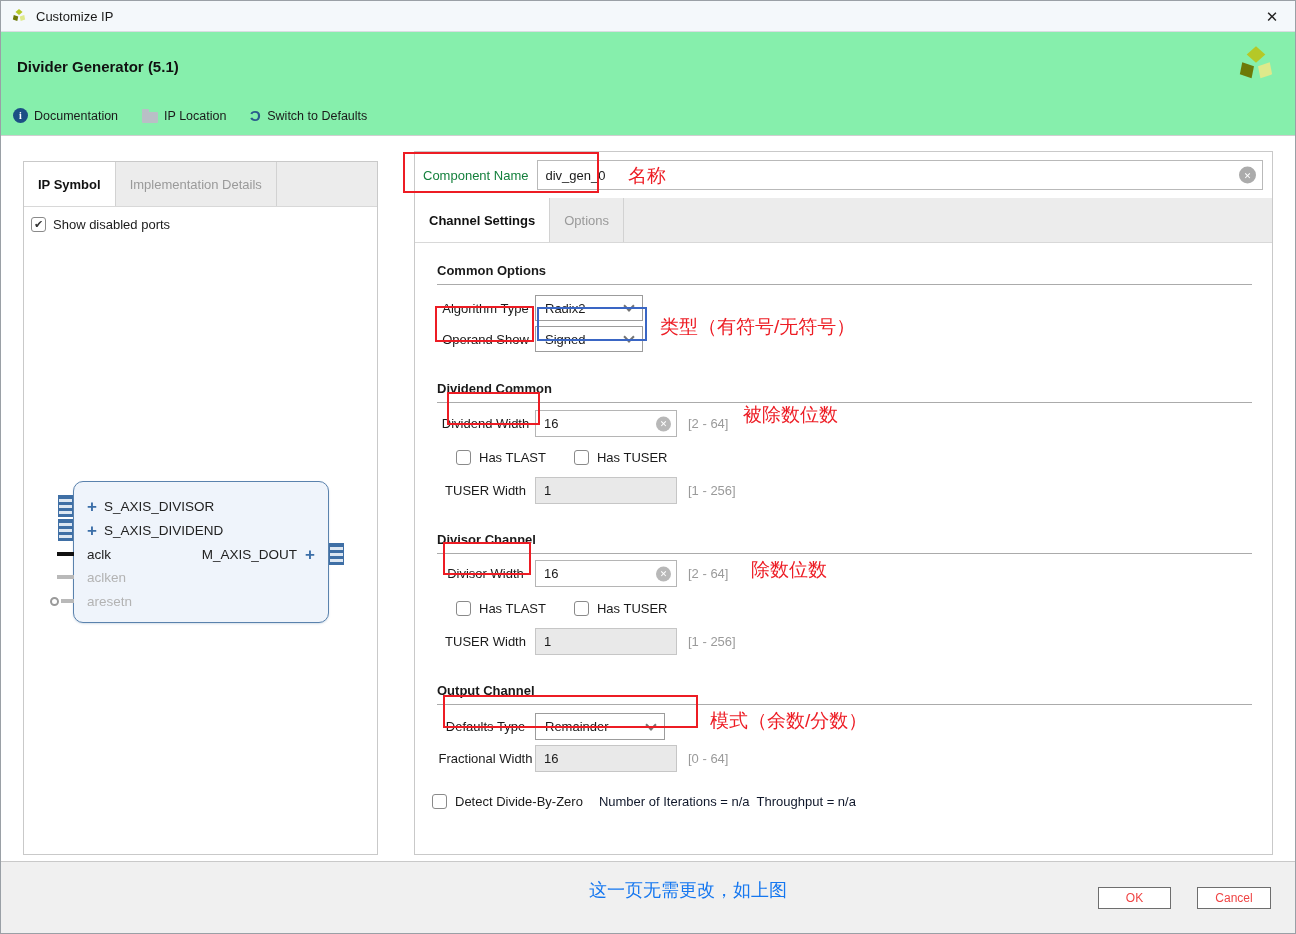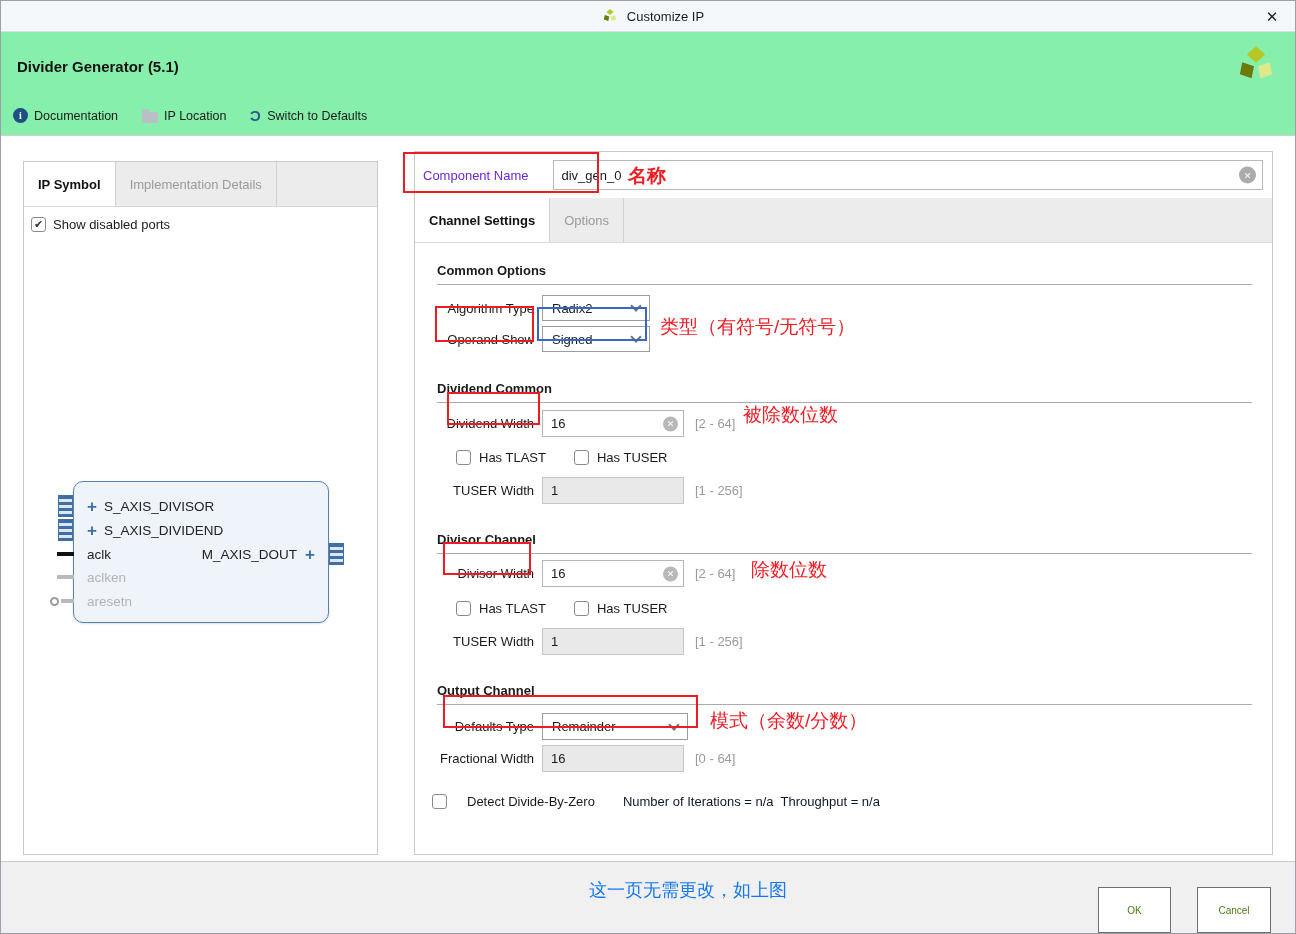--- a/index.html
+++ b/index.html
@@ -1,21 +1,21 @@
 <!DOCTYPE html>
 <html><head>
 <meta charset="utf-8">
 <style>
   * { box-sizing: border-box; margin: 0; padding: 0; }
   html,body { width:1296px; height:934px; }
   body { font-family:"Liberation Sans", sans-serif; background:#fff; }
   .dialog { position:relative; width:1296px; height:934px; border:1px solid #9aa0a6; background:#fff; overflow:hidden; }
 
   
-  .titlebar { position:absolute; left:0; top:0; right:0; height:31px; background:#f4f8fb; border-bottom:1px solid #d9dde2; display:flex; align-items:center; padding-left:10px;justify-content:center; }
+  .titlebar { position:absolute; left:0; top:0; right:0; height:31px; background:#f4f8fb; border-bottom:1px solid #d9dde2; display:flex; align-items:center; padding-left:10px; }
   .titlebar .ttl { font-size:13px; color:#1a1a1a; margin-left:9px; }
   .close-x { position:absolute; right:13px; top:6px; width:20px; height:20px; display:flex; align-items:center; justify-content:center; font-size:15px; color:#222; cursor:pointer; }
 
   
   .header { position:absolute; left:0; top:31px; right:0; height:104px; background:#86efac; border-bottom:1px solid #cfcfcf; }
   .header h1 { position:absolute; left:16px; top:26px; font-size:15px; font-weight:bold; color:#111; }
   .biglogo { position:absolute; right:18px; top:12px; }
   .toolbar { position:absolute; left:12px; top:76px; display:flex; gap:24px; align-items:center; }
   .tool { display:flex; align-items:center; gap:6px; font-size:12.5px; color:#1a1a1a; cursor:pointer; }
   .info-ic { width:15px; height:15px; border-radius:50%; background:#1c4f85; color:#fff; font-size:10px; font-weight:bold; display:flex; align-items:center; justify-content:center; font-family:"Liberation Serif",serif; }
@@ -45,44 +45,44 @@
   .conn-bus.right { left:auto; right:-16px; }
   .conn-wire { position:absolute; left:-17px; top:9px; width:17px; height:4px; background:#111; }
   .conn-wire.gray { background:#b9b9b9; }
   .conn-wire.short { left:-13px; width:13px; }
   .conn-circ { position:absolute; left:-24px; top:7px; width:9px; height:9px; border:2.5px solid #9a9a9a; border-radius:50%; background:#fff; }
   .rgroup { margin-left:auto; display:flex; align-items:center; }
 
   
   .right-panel { position:absolute; left:413px; top:15px; width:859px; height:704px; border:1px solid #c9c9c9; background:#fff; }
   .comp-row { display:flex; align-items:center; padding:8px 9px 8px 8px; }
-  .comp-label { font-size:13px; color:#6d28d9; margin-right:24px; white-space:nowrap; }
+  .comp-label { font-size:13px; color:#15803d; margin-right:8px; white-space:nowrap; }
   .input-wrap { flex:1; position:relative; }
   input.text { width:100%; height:30px; border:1px solid #b9b9b9; padding:0 30px 0 8px; font-size:13px; font-family:inherit; color:#1a1a1a; background:#fff; outline:none; }
   .clear { position:absolute; right:7px; top:50%; transform:translateY(-50%); width:17px; height:17px; border-radius:50%; background:#ababab; color:#fff; font-size:9px; display:flex; align-items:center; justify-content:center; cursor:pointer; }
   .clear.small { width:15px; height:15px; right:6px; background:#b8b8b8; }
 
   .form { position:relative; height:628px; font-size:13px; color:#1a1a1a; }
   .atitle { position:absolute; left:22px; right:20px; font-weight:bold; padding-bottom:6px; border-bottom:1px solid #ababab; font-size:13px; }
   .arow { position:absolute; left:22px; display:flex; align-items:center; }
-  .flabel { width:97px; text-align:right; margin-right:8px; white-space:nowrap; }
+  .flabel { width:97px; text-align:center; margin-right:1px; white-space:nowrap; }
   .combo { width:108px; height:26px; border:1px solid #9c9c9c; background:#fff; display:flex; align-items:center; justify-content:space-between; padding:0 9px; cursor:pointer; }
-  .combo.w146 { width:146px; height:27px; }
+  .combo.w146 { width:130px; height:27px; }
   .chev { width:8px; height:8px; border-right:2px solid #737373; border-bottom:2px solid #737373; transform:rotate(45deg); margin-top:-4px; flex:0 0 auto; }
   .iw { position:relative; width:142px; }
   input.text2 { width:100%; height:27px; border:1px solid #b5b5b5; padding:0 24px 0 8px; font-size:13px; font-family:inherit; color:#1a1a1a; background:#fff; outline:none; }
   input.text2.dis { background:#e9e9e9; border-color:#c6c6c6; padding-right:8px; }
   .range { margin-left:11px; color:#9a9a9a; white-space:nowrap; }
   .cbrow { display:flex; align-items:center; gap:8px; }
   .iterinfo { color:#0f172a; margin-left:8px; white-space:pre; }
 
   
   .footer { position:absolute; left:0; top:860px; right:0; height:73px; background:#f0f0f0; border-top:1px solid #c9c9c9; }
   .note { position:absolute; left:588px; top:16px; font-size:18px; color:#1577f0; white-space:nowrap; }
-  .btn { position:absolute; top:25px; height:46px; background:#fff; border:1px solid #6e6e6e; font-size:10px; color:#4d7c0f; display:flex; align-items:center; justify-content:center; cursor:pointer; }
+  .btn { position:absolute; top:25px; height:22px; background:#fff; border:1px solid #6e6e6e; font-size:12px; color:#ef4444; display:flex; align-items:center; justify-content:center; cursor:pointer; }
   .btn.ok { left:1097px; width:73px; }
   .btn.cancel { left:1196px; width:74px; }
 
   
   .anno { position:absolute; inset:0; pointer-events:none; z-index:40; }
   .rbox { position:absolute; border:2px solid #ed1c24; }
   .bbox { position:absolute; border:2px solid #3a66c4; }
   .rtext { position:absolute; color:#ed1c24; font-size:19px; white-space:nowrap; }
 </style>
 </head>
@@ -265,21 +265,21 @@
             <span class="chev"></span>
           </span>
         </div>
         <div class="arow" style="top:502px;">
           <span class="flabel">Fractional Width</span>
           <span class="iw">
             <input class="text2 dis" type="text" value="16" style="">
           </span>
           <span class="range">[0 - 64]</span>
         </div>
-        <div class="arow" style="top:551px; left:17px; gap:20px;">
+        <div class="arow" style="top:551px; left:17px; gap:8px;">
           <span class="cb"></span>
           <span>Detect Divide-By-Zero</span>
           <span class="iterinfo">Number of Iterations = n/a  Throughput = n/a</span>
         </div>
 
       </div>
     </div>
   </div>
 
   <div class="footer">
@@ -288,20 +288,20 @@
     <div class="btn cancel">Cancel</div>
   </div>
 
   <div class="anno">
     <div class="rbox" style="left:402px; top:151px; width:196px; height:41px;"></div>
     <div class="rbox" style="left:434px; top:305px; width:99px; height:36px;"></div>
     <div class="bbox" style="left:536px; top:306px; width:110px; height:34px;"></div>
     <div class="rbox" style="left:446px; top:391px; width:93px; height:33px;"></div>
     <div class="rbox" style="left:442px; top:541px; width:88px; height:33px;"></div>
     <div class="rbox" style="left:442px; top:694px; width:255px; height:33px;"></div>
-    <div class="rtext" style="left:627px; top:162px;font-weight:bold;">名称</div>
+    <div class="rtext" style="left:627px; top:162px;">名称</div>
     <div class="rtext" style="left:659px; top:313px;">类型（有符号/无符号）</div>
     <div class="rtext" style="left:742px; top:401px;">被除数位数</div>
     <div class="rtext" style="left:750px; top:556px;">除数位数</div>
     <div class="rtext" style="left:709px; top:707px;">模式（余数/分数）</div>
   </div>
 
 </div>
 
 </body></html>

